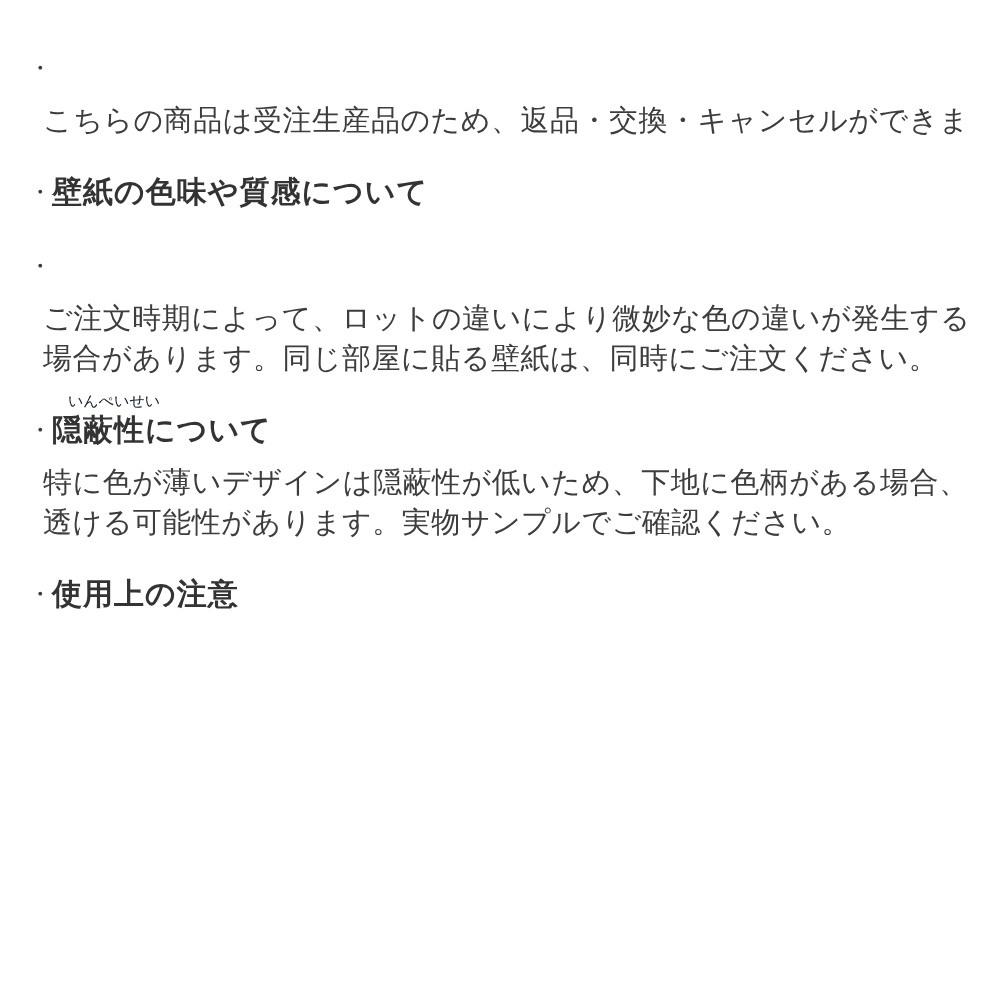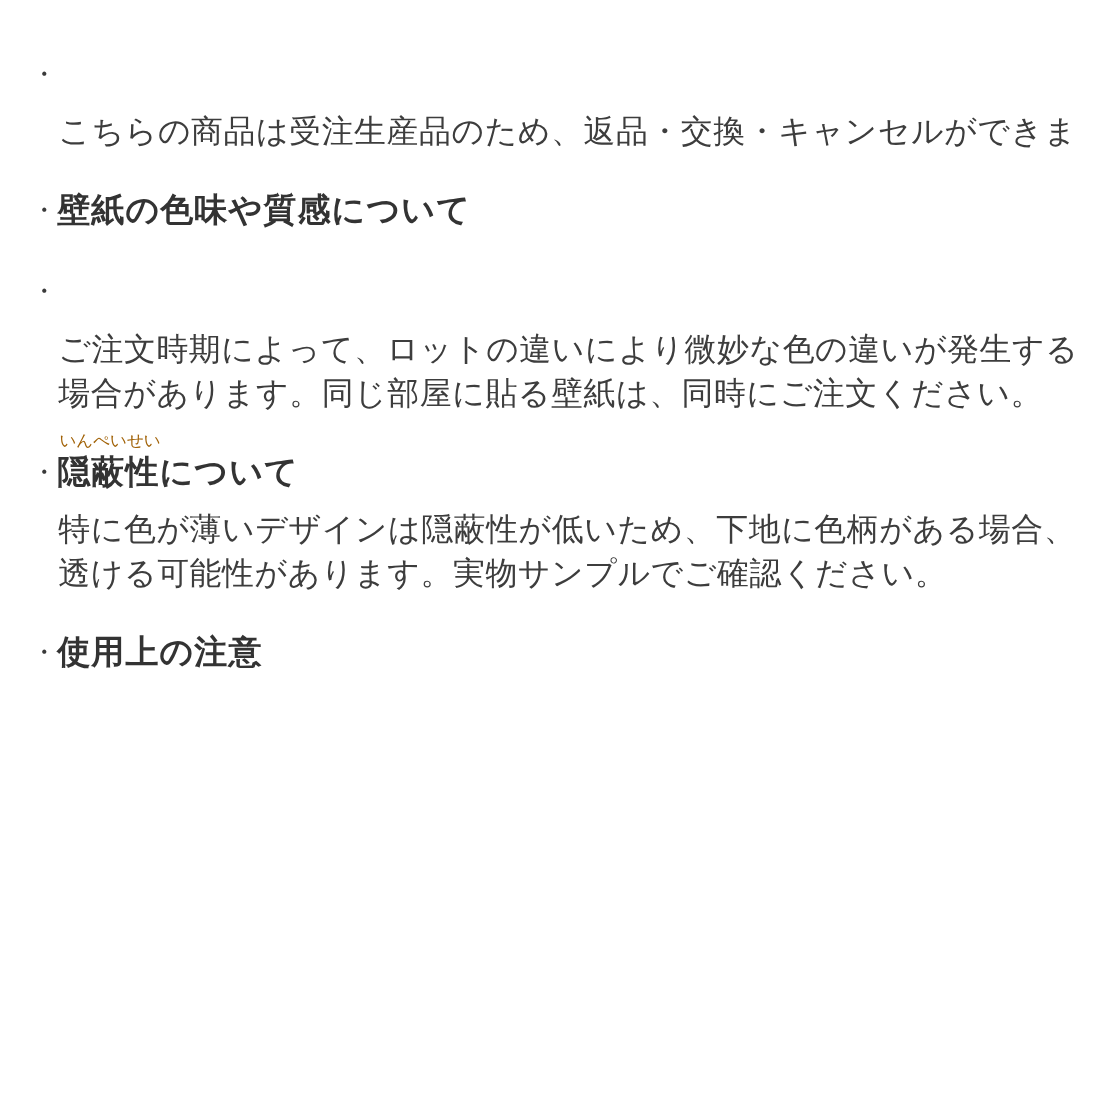--- a/index.html
+++ b/index.html
@@ -28,30 +28,30 @@
     font-size: 30px;
     font-weight: 700;
     line-height: 44px;
     letter-spacing: 1px;
     color: #333333;
     white-space: nowrap;
   }
   .furigana {
     position: absolute;
     top: -15px;
-    left: 2px;
+    left: 16px;
     font-size: 15px;
     font-weight: 400;
     line-height: 15px;
     letter-spacing: 0;
-    color: #a16207;
+    color: #0f172a;
   }
   .section-body {
     margin-top: 10px;
-    margin-left: 25px;
+    margin-left: 15px;
   }
   .body-line {
     font-size: 29px;
     line-height: 40px;
     letter-spacing: 0.5px;
     white-space: nowrap;
     color: #3d3d3d;
   }
 </style>
 </head>

